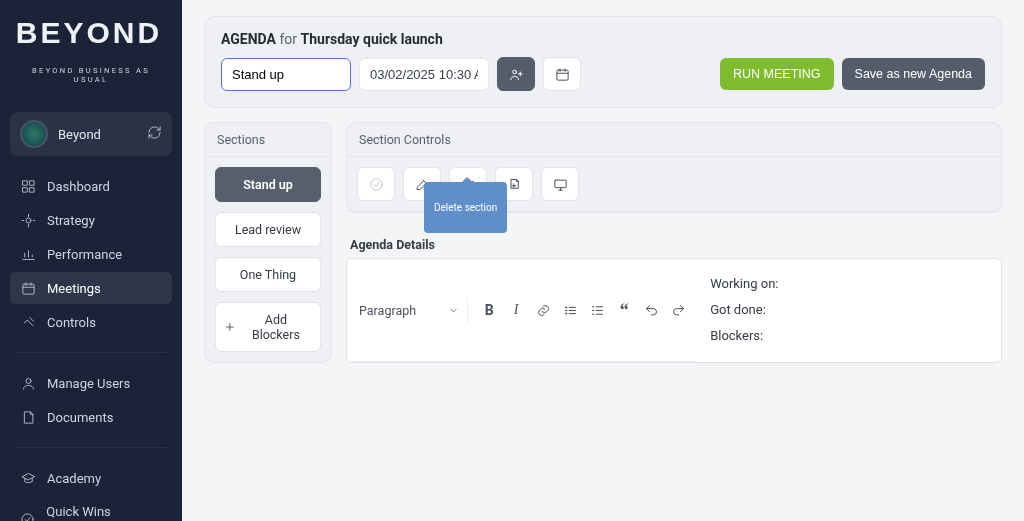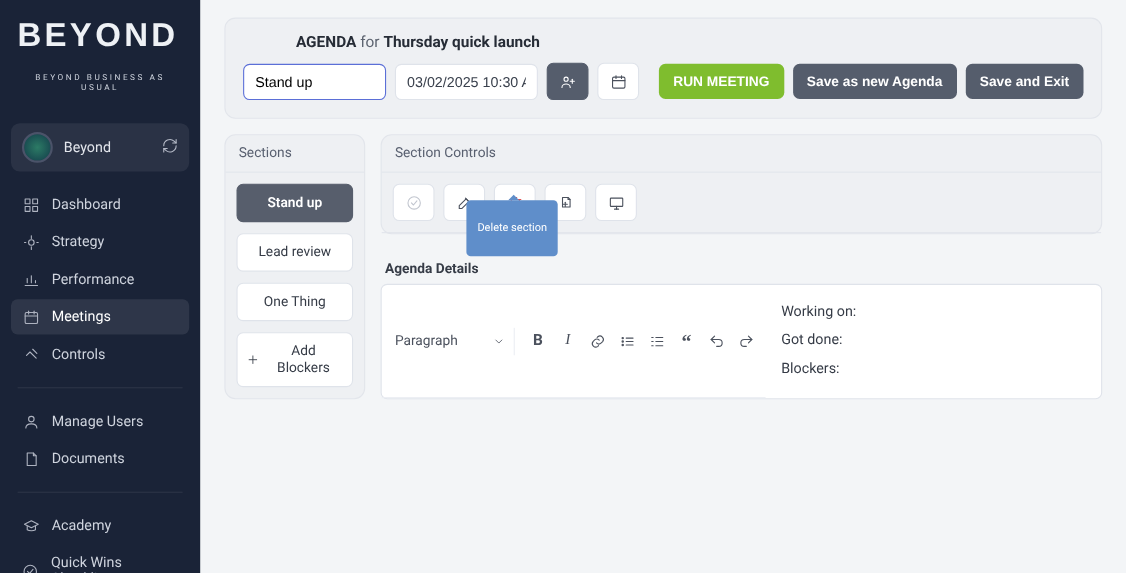--- a/index.html
+++ b/index.html
@@ -76,21 +76,21 @@
     flex: 1;
     padding: 16px 22px;
     overflow: auto;
   }
   .agenda-card {
     background: #eef0f3;
     border: 1px solid #e2e5eb;
     border-radius: 10px;
     padding: 14px 16px 16px;
   }
-  .agenda-title { font-size: 14px; color: #5d6470; margin-bottom: 10px; margin-left: 48px; }
+  .agenda-title { font-size: 14px; color: #5d6470; margin-bottom: 10px; }
   .agenda-title .strong { color: #262c36; font-weight: 700; }
   .agenda-row { display: flex; gap: 8px; align-items: center; }
   .input-title {
     border: 1.5px solid #5b6fd7;
     background: #fff;
     border-radius: 6px;
     padding: 8px 10px;
     font-size: 13px;
     width: 130px;
   }
@@ -111,21 +111,21 @@
     display: flex; align-items: center; justify-content: center;
     color: #4b515d;
     cursor: pointer;
   }
   .icon-btn.dark { background: #555d6c; color: #fff; border-color: #555d6c; }
   .spacer { flex: 1; }
   .btn {
     border-radius: 6px;
     padding: 9px 13px;
     font-size: 12.5px;
-    font-weight: 700;
+    font-weight: 400;
     color: #fff;
     border: none;
     cursor: pointer;
   }
   .btn.green { background: #7fbd2e; }
   .btn.dark  { background: #555d6c; }
 
   
   .cols { display: flex; gap: 14px; margin-top: 14px; }
   .panel {
@@ -361,21 +361,20 @@
           <svg viewBox="0 0 24 24">
               <rect x="3" y="5" width="18" height="16" rx="2"></rect>
               <path d="M3 10h18"></path>
               <path d="M8 3v4"></path>
               <path d="M16 3v4"></path>
             </svg>
         </button>
         <div class="spacer"></div>
         <button class="btn green">RUN MEETING</button>
         <button class="btn dark">Save as new Agenda</button>
-        <button class="btn dark">Save and Exit</button>
       </div>
     </div>
 
     <div class="cols">
       <div class="panel sections-panel">
         <div class="panel-h">Sections</div>
         <div class="sections-body">
           <div class="sec-btn active">Stand up</div>
           <div class="sec-btn">Lead review</div>
           <div class="sec-btn">One Thing</div>

